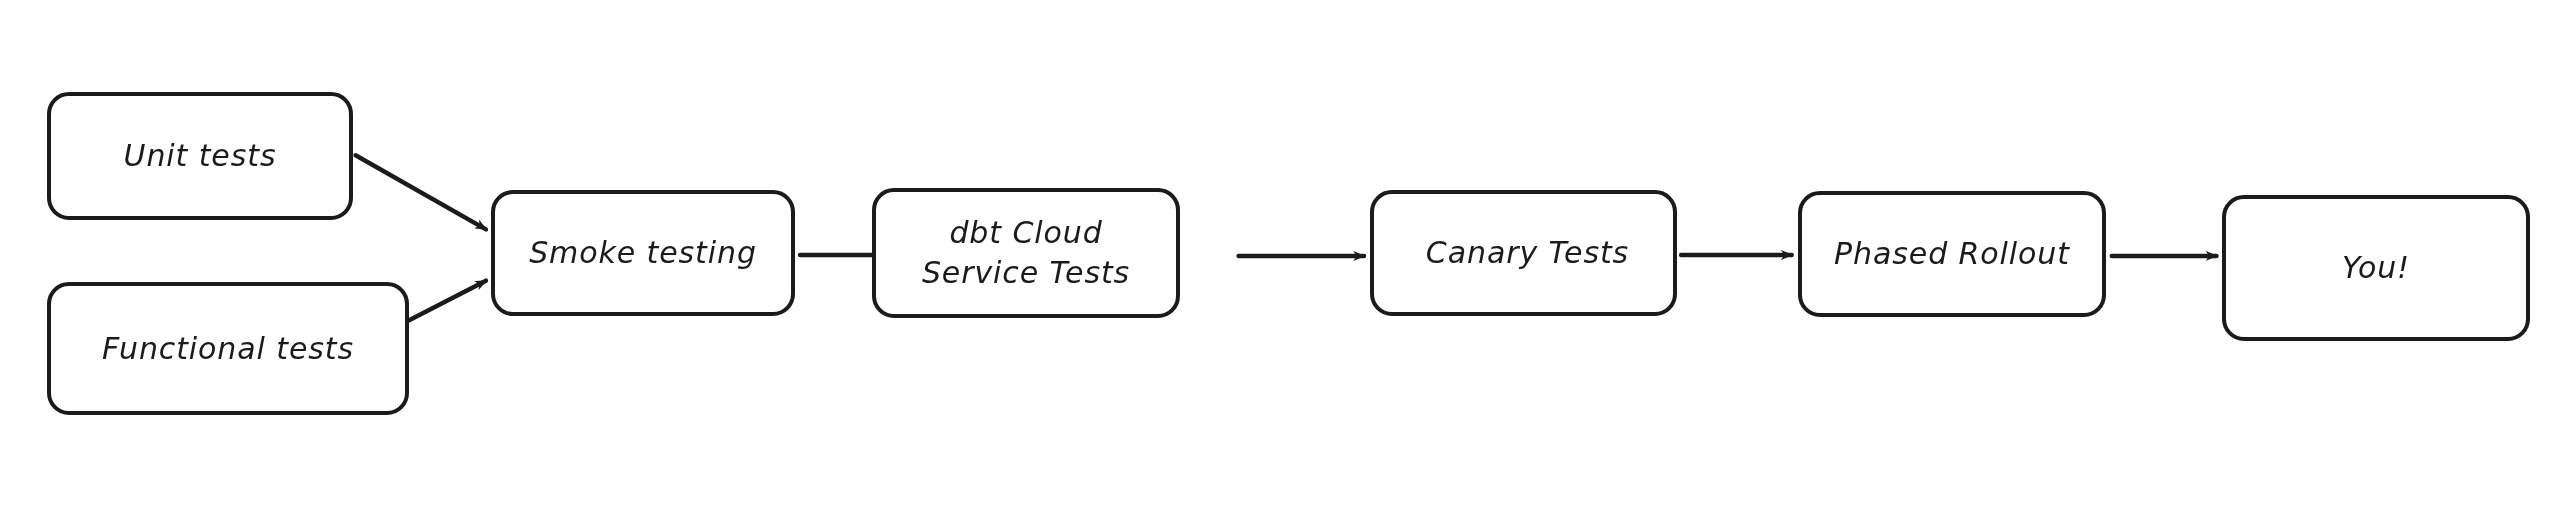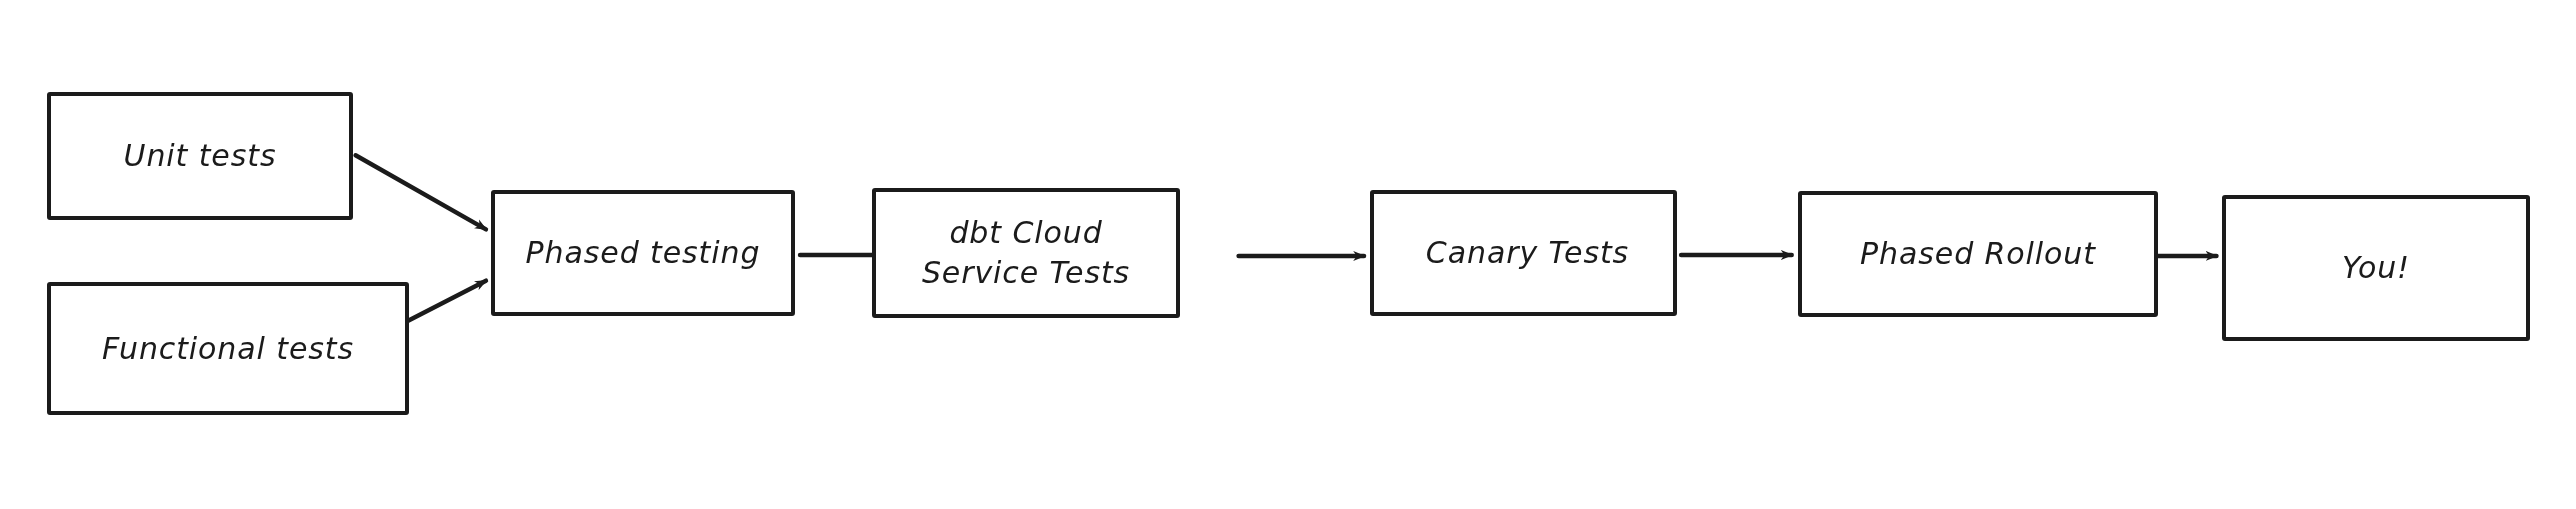--- a/index.html
+++ b/index.html
@@ -24,21 +24,21 @@
     top: 0;
     width: 2576px;
     height: 510px;
     pointer-events: none;
   }
   .node {
     position: absolute;
     box-sizing: border-box;
     background: #ffffff;
     border: 4px solid #1b1b1b;
-    border-radius: 3px;
+    border-radius: 22px;
     display: flex;
     align-items: center;
     justify-content: center;
     text-align: center;
     z-index: 2;
   }
   .node-label {
     font-family: "DejaVu Sans", sans-serif;
     font-size: 30px;
     font-weight: 400;
@@ -48,21 +48,21 @@
     letter-spacing: 0.9px;
     white-space: pre-line;
     padding: 0 14px;
   }
   
   #node-unit-tests      { left: 47px;   top: 92px;  width: 306px; height: 128px; }
   #node-functional-tests{ left: 47px;   top: 282px; width: 362px; height: 133px; }
   #node-smoke-testing   { left: 491px;  top: 190px; width: 304px; height: 126px; }
   #node-dbt-cloud       { left: 872px;  top: 188px; width: 308px; height: 130px; align-items: center; }
   #node-canary-tests    { left: 1370px; top: 190px; width: 307px; height: 126px; padding-left: 8px; }
-  #node-phased-rollout  { left: 1798px; top: 191px; width: 360px; height: 126px; }
+  #node-phased-rollout  { left: 1798px; top: 191px; width: 308px; height: 126px; }
   #node-you             { left: 2222px; top: 195px; width: 308px; height: 146px; }
 </style>
 </head>
 <body>
 
 <div id="canvas">
 
   <svg id="edges" viewBox="0 0 2608 516" width="2576" height="510" xmlns="http://www.w3.org/2000/svg">
     <defs>
       <marker id="arrowhead" markerWidth="13" markerHeight="11" refX="11" refY="5.5" orient="auto" markerUnits="userSpaceOnUse">
@@ -97,21 +97,21 @@
 
   <div class="node" id="node-unit-tests">
     <span class="node-label">Unit tests</span>
   </div>
 
   <div class="node" id="node-functional-tests">
     <span class="node-label">Functional tests</span>
   </div>
 
   <div class="node" id="node-smoke-testing">
-    <span class="node-label">Phased testing</span>
+    <span class="node-label">Smoke testing</span>
   </div>
 
   <div class="node" id="node-dbt-cloud">
     <span class="node-label">dbt Cloud
 Service Tests</span>
   </div>
 
   <div class="node" id="node-canary-tests">
     <span class="node-label">Canary Tests</span>
   </div>

